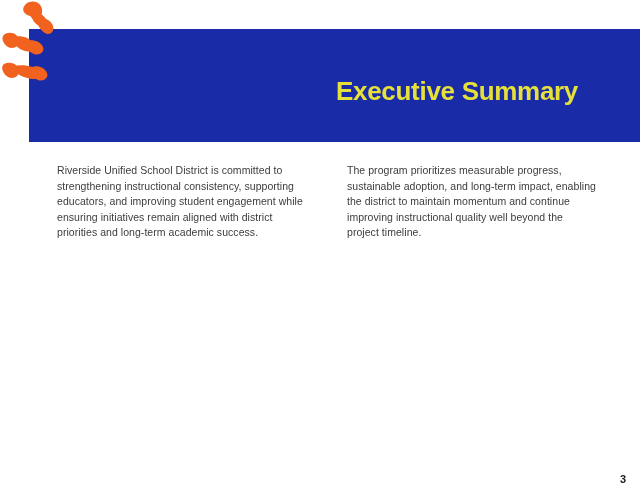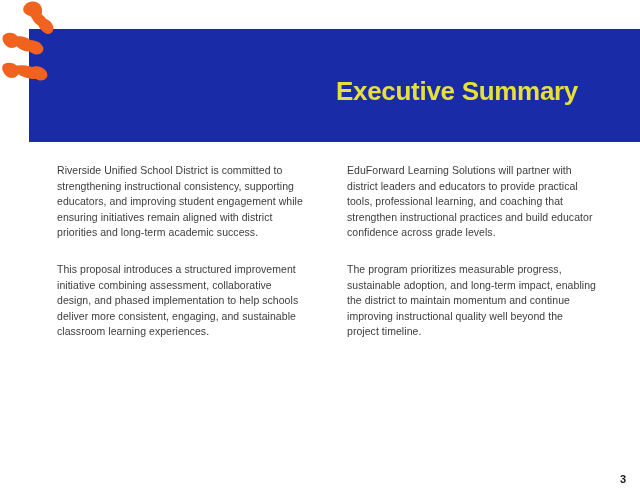--- a/index.html
+++ b/index.html
@@ -117,25 +117,23 @@
       <path d="M32,67 C38,65 45,68 47,73 C49,78 43,82 38,80 C33,78 28,71 32,67 Z"></path>
     </g>
   </svg>
 
   <div class="page-title">Executive Summary</div>
 
   <div class="body-columns">
 
     <div class="text-column">
       <p class="body-paragraph">Riverside Unified School District is committed to strengthening instructional consistency, supporting educators, and improving student engagement while ensuring initiatives remain aligned with district priorities and long-term academic success.</p>
-      <p class="body-paragraph">This proposal introduces a structured improvement initiative combining assessment, collaborative design, and phased implementation to help schools deliver more consistent, engaging, and sustainable classroom learning experiences.</p>
     </div>
 
     <div class="text-column">
-      <p class="body-paragraph">EduForward Learning Solutions will partner with district leaders and educators to provide practical tools, professional learning, and coaching that strengthen instructional practices and build educator confidence across grade levels.</p>
       <p class="body-paragraph">The program prioritizes measurable progress, sustainable adoption, and long-term impact, enabling the district to maintain momentum and continue improving instructional quality well beyond the project timeline.</p>
     </div>
 
   </div>
 
   <div class="page-number">3</div>
 
 </div>
 
 </body></html>

